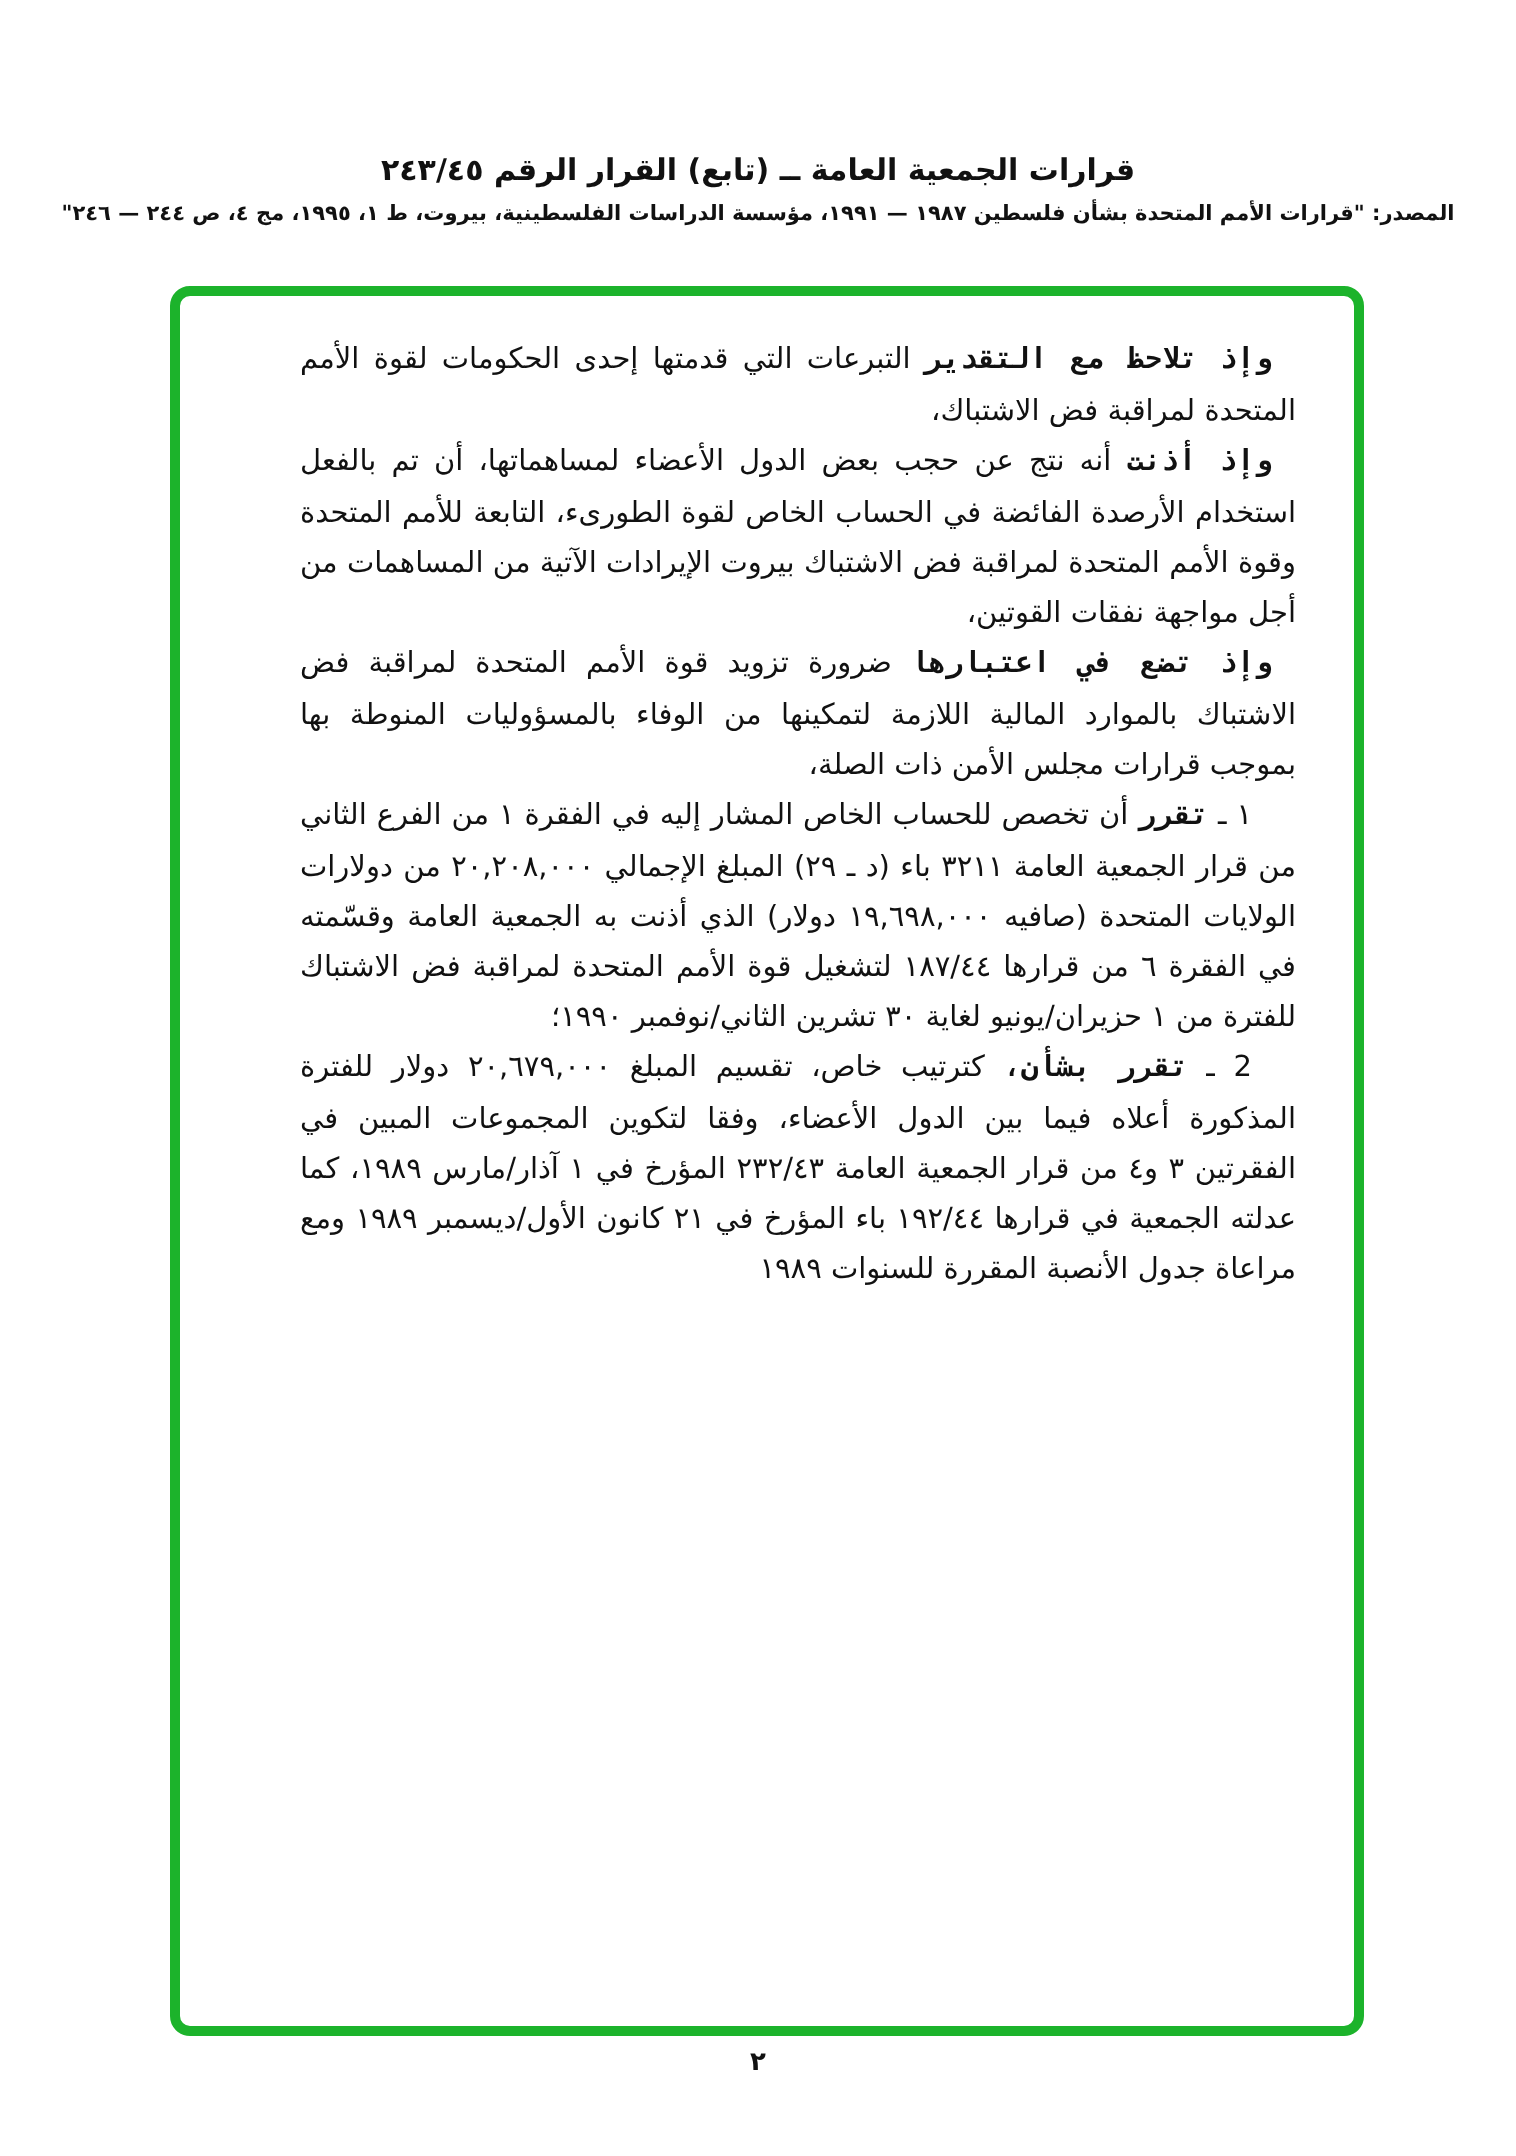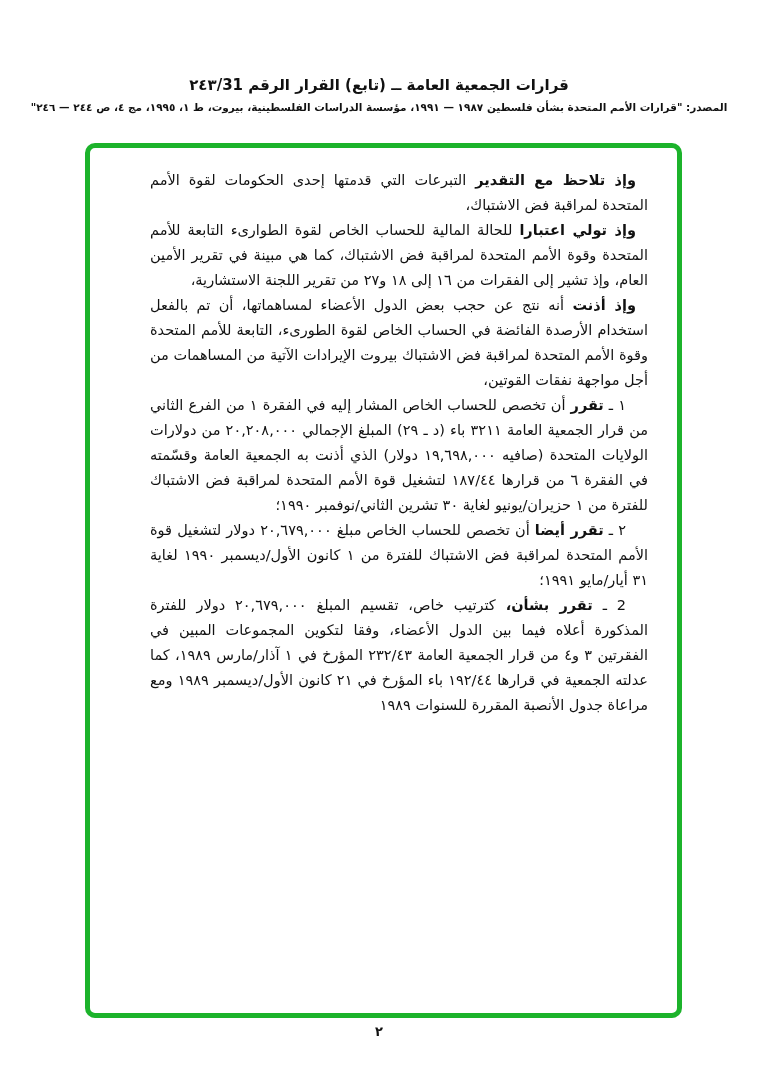--- a/index.html
+++ b/index.html
@@ -31,50 +31,49 @@
   .content {
     position: absolute; top: 168px; right: 110px;
     width: 498px;
     direction: rtl;
     text-align: justify;
     font-size: 14.5px;
     line-height: 25px;
   }
   .para { margin: 0; text-indent: 12px; }
   .para.item { text-indent: 22px; }
-  .para b { font-weight: bold; }
+  .para b { font-weight: bold; font-family: Liberation Mono, monospace; }
   .page-number {
     position: absolute; top: 1024px; left: 0; width: 758px;
     text-align: center; font-weight: bold; font-size: 13px;
     direction: rtl;
   }
 </style>
 </head>
 <body>
 
 <div>
 
-  <div class="doc-title">قرارات الجمعية العامة ــ (تابع) القرار الرقم ٢٤٣/31</div>
+  <div class="doc-title">قرارات الجمعية العامة ــ (تابع) القرار الرقم ٢٤٣/٤٥</div>
 
   <div class="doc-source">المصدر: "قرارات الأمم المتحدة بشأن فلسطين ١٩٨٧ — ١٩٩١، مؤسسة الدراسات الفلسطينية، بيروت، ط ١، ١٩٩٥، مج ٤، ص ٢٤٤ — ٢٤٦"</div>
 
   <div class="frame" style="border-color: rgb(28, 179, 43);"></div>
 
   <div class="content">
 
     <p class="para"><b>وإذ تلاحظ مع التقدير</b><span> التبرعات التي قدمتها إحدى الحكومات لقوة الأمم المتحدة لمراقبة فض الاشتباك،</span></p>
 
-    <p class="para"><b>وإذ تولي اعتبارا</b><span> للحالة المالية للحساب الخاص لقوة الطوارىء التابعة للأمم المتحدة وقوة الأمم المتحدة لمراقبة فض الاشتباك، كما هي مبينة في تقرير الأمين العام، وإذ تشير إلى الفقرات من ١٦ إلى ١٨ و٢٧ من تقرير اللجنة الاستشارية،</span></p>
 
     <p class="para"><b>وإذ أذنت</b><span> أنه نتج عن حجب بعض الدول الأعضاء لمساهماتها، أن تم بالفعل استخدام الأرصدة الفائضة في الحساب الخاص لقوة الطورىء، التابعة للأمم المتحدة وقوة الأمم المتحدة لمراقبة فض الاشتباك بيروت الإيرادات الآتية من المساهمات من أجل مواجهة نفقات القوتين،</span></p>
 
+    <p class="para"><b>وإذ تضع في اعتبارها</b><span> ضرورة تزويد قوة الأمم المتحدة لمراقبة فض الاشتباك بالموارد المالية اللازمة لتمكينها من الوفاء بالمسؤوليات المنوطة بها بموجب قرارات مجلس الأمن ذات الصلة،</span></p>
 
     <p class="para item"><span>١ ـ </span><b>تقرر</b><span> أن تخصص للحساب الخاص المشار إليه في الفقرة ١ من الفرع الثاني من قرار الجمعية العامة ٣٢١١ باء (د ـ ٢٩) المبلغ الإجمالي ٢٠,٢٠٨,٠٠٠ من دولارات الولايات المتحدة (صافيه ١٩,٦٩٨,٠٠٠ دولار) الذي أذنت به الجمعية العامة وقسّمته في الفقرة ٦ من قرارها ١٨٧/٤٤ لتشغيل قوة الأمم المتحدة لمراقبة فض الاشتباك للفترة من ١ حزيران/يونيو لغاية ٣٠ تشرين الثاني/نوفمبر ١٩٩٠؛</span></p>
 
-    <p class="para item"><span>٢ ـ </span><b>تقرر أيضا</b><span> أن تخصص للحساب الخاص مبلغ ٢٠,٦٧٩,٠٠٠ دولار لتشغيل قوة الأمم المتحدة لمراقبة فض الاشتباك للفترة من ١ كانون الأول/ديسمبر ١٩٩٠ لغاية ٣١ أيار/مايو ١٩٩١؛</span></p>
 
     <p class="para item"><span>2 ـ </span><b>تقرر بشأن،</b><span> كترتيب خاص، تقسيم المبلغ ٢٠,٦٧٩,٠٠٠ دولار للفترة المذكورة أعلاه فيما بين الدول الأعضاء، وفقا لتكوين المجموعات المبين في الفقرتين ٣ و٤ من قرار الجمعية العامة ٢٣٢/٤٣ المؤرخ في ١ آذار/مارس ١٩٨٩، كما عدلته الجمعية في قرارها ١٩٢/٤٤ باء المؤرخ في ٢١ كانون الأول/ديسمبر ١٩٨٩ ومع مراعاة جدول الأنصبة المقررة للسنوات ١٩٨٩</span></p>
 
   </div>
 
   <div class="page-number">٢</div>
 
 </div>
 
 </body></html>

